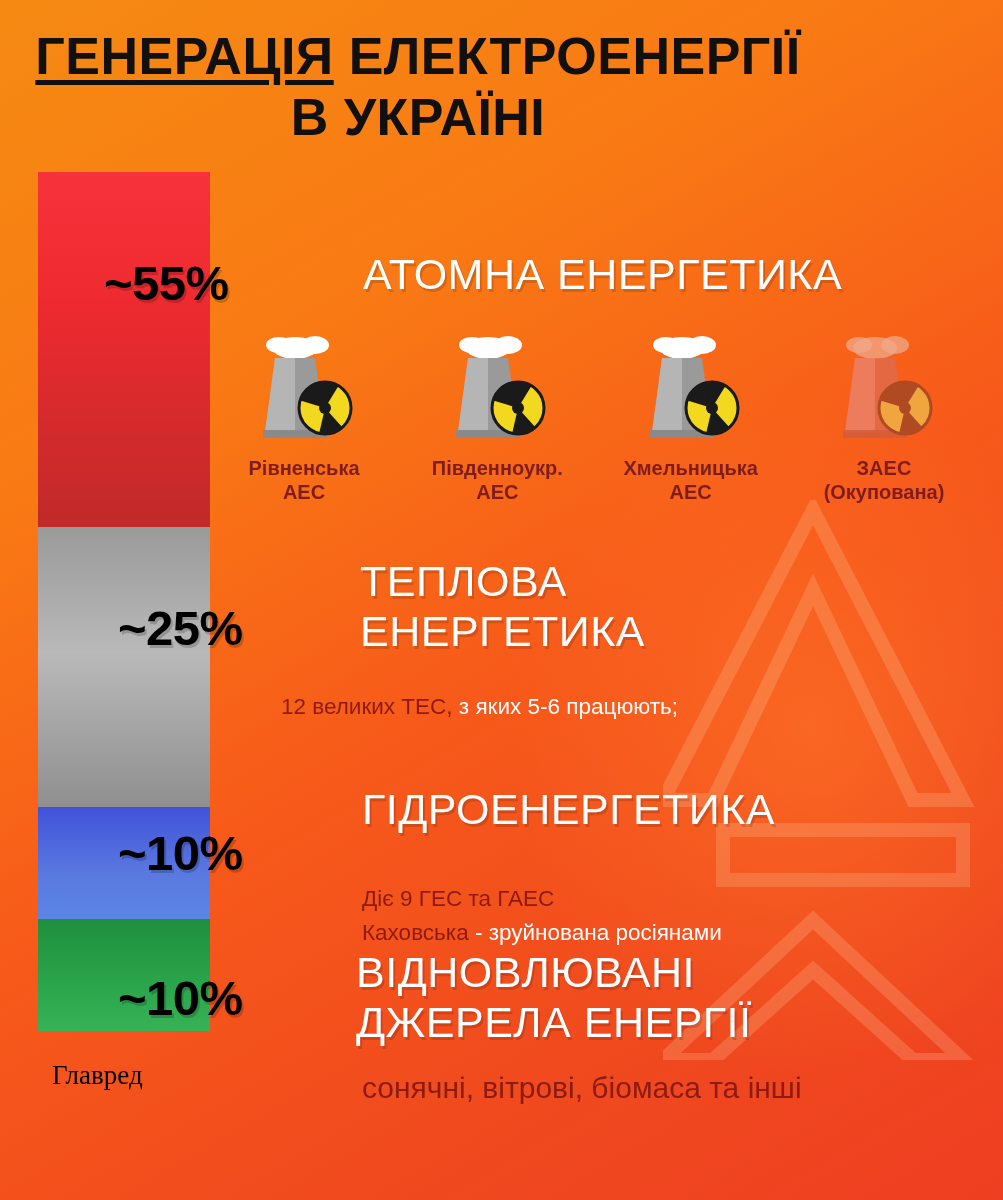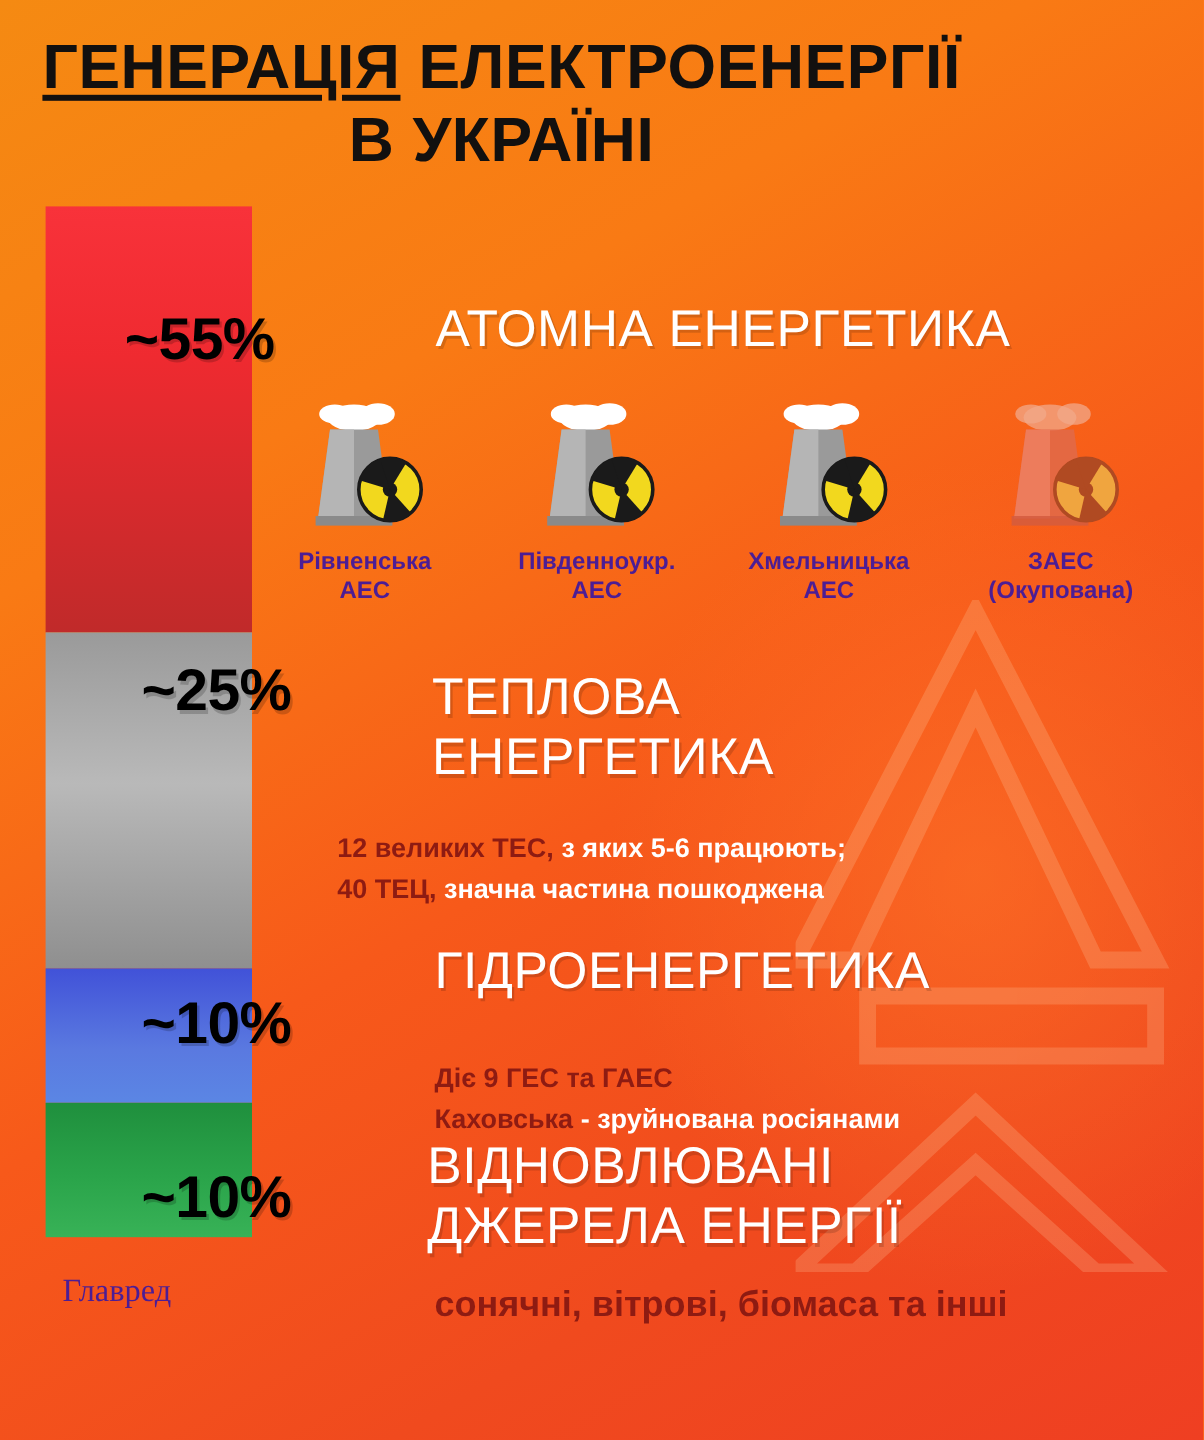--- a/index.html
+++ b/index.html
@@ -77,40 +77,40 @@
   .seg { width: 172px; }
   .seg-nuclear  { height: 355px; background: linear-gradient(180deg, #f8323a 0%, #ef2a30 35%, #c02a2a 100%); }
   .seg-thermal  { height: 280px; background: linear-gradient(180deg, #9a9a9a 0%, #b9b9b9 45%, #8f8f8f 100%); }
   .seg-hydro    { height: 112px; background: linear-gradient(180deg, #4152d8 0%, #5a79e0 60%, #5b86e4 100%); }
   .seg-renew    { height: 112px; background: linear-gradient(180deg, #1f8f3d 0%, #2aa44a 55%, #38b257 100%); }
 
   .brand {
     position: absolute;
     left: 52px;
     top: 1060px;
-    color: #4c1d95;
+    color: #000000;
     font-size: 27px;
     font-weight: normal;
     font-family: "Liberation Serif", serif;
     z-index: 3;
   }
 
   
   .pct {
     position: absolute;
     color: #000000;
     font-weight: bold;
     font-size: 49px;
     letter-spacing: -0.5px;
     text-shadow: 2px 3px 0 rgba(0,0,0,0.18);
     z-index: 4;
     white-space: nowrap;
   }
   .pct-nuclear { left: 104px; top: 255px; }
-  .pct-thermal { left: 118px; top: 548px; }
+  .pct-thermal { left: 118px; top: 600px; }
   .pct-hydro   { left: 118px; top: 825px; }
   .pct-renew   { left: 118px; top: 970px; }
 
   
   .sec-head {
     position: absolute;
     color: #ffffff;
     font-weight: normal;
     font-size: 43px;
     line-height: 1.16;
@@ -119,21 +119,21 @@
     z-index: 4;
   }
   .head-nuclear { left: 363px; top: 250px; }
   .head-thermal { left: 360px; top: 557px; }
   .head-hydro   { left: 362px; top: 785px; }
   .head-renew   { left: 356px; top: 948px; }
 
   
   .note {
     position: absolute;
-    font-weight: bold;
+    font-weight: normal;
     font-size: 22.5px;
     line-height: 1.5;
     color: #ffffff;
     z-index: 4;
     white-space: nowrap;
   }
   .note-dark { color: #8e1b12; }
   .note-thermal { left: 281px; top: 690px; }
   .note-hydro   { left: 362px; top: 882px; }
   .note-renew   { left: 362px; top: 1065px; font-size: 30px; }
@@ -153,21 +153,21 @@
     text-align: center;
   }
   .plant-icon {
     height: 120px;
     display: flex;
     align-items: flex-end;
     justify-content: center;
   }
   .plant-label {
     margin-top: 6px;
-    color: #4c1d95;
+    color: #7f1d1d;
     font-weight: bold;
     font-size: 20px;
     line-height: 1.22;
     white-space: pre-line;
   }
 </style>
 </head>
 <body>
 
 <div class="bg"></div>
@@ -286,21 +286,20 @@
       </svg>
     </div>
     <div class="plant-label">ЗАЕС
 (Окупована)</div>
   </div>
 
 </div>
 
 <div class="note note-thermal">
   <div><span class="note-dark">12 великих ТЕС,</span><span> з яких 5-6 працюють;</span></div>
-  <div><span class="note-dark">40 ТЕЦ,</span><span> значна частина пошкоджена</span></div>
 </div>
 
 <div class="note note-hydro">
   <div class="note-dark">Діє 9 ГЕС та ГАЕС</div>
   <div><span class="note-dark">Каховська</span><span> - зруйнована росіянами</span></div>
 </div>
 
 <div class="note note-renew note-dark">сонячні, вітрові, біомаса та інші</div>
 
 </body></html>

